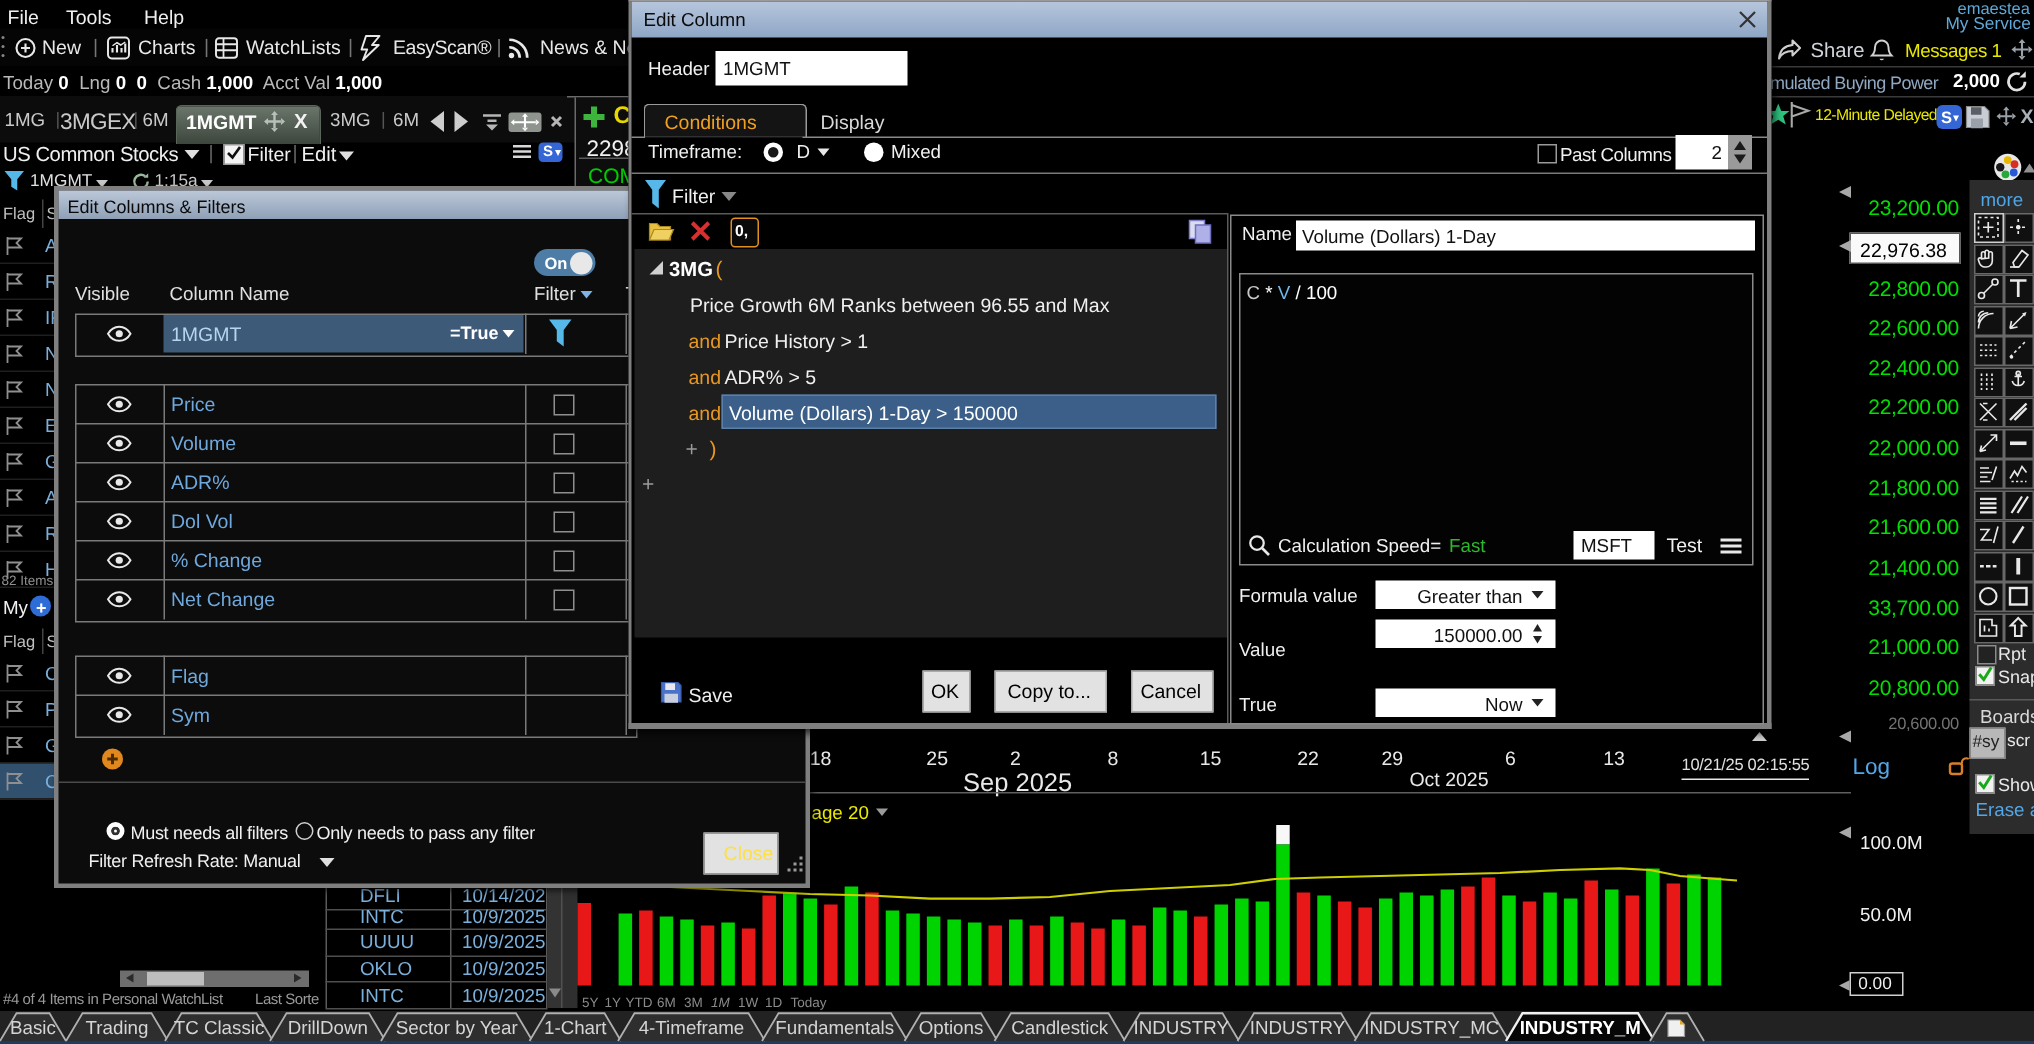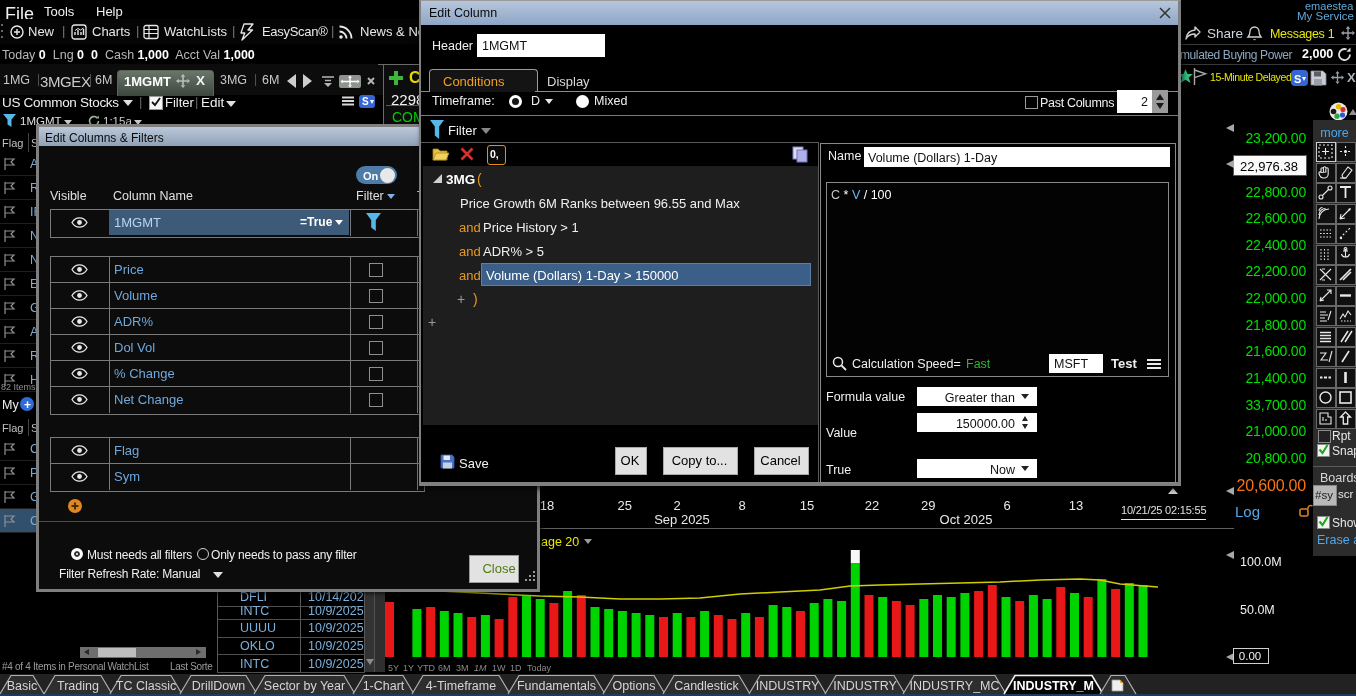--- a/index.html
+++ b/index.html
@@ -2,21 +2,21 @@
 <html><head><meta charset="utf-8">
 <style>
 html,body{margin:0;padding:0;background:#000;}
 #app{position:relative;width:1356px;height:696px;background:#000;overflow:hidden;
   font-family:"Liberation Sans",sans-serif;}
 .t{position:absolute;white-space:nowrap;line-height:1;}
 .ab{position:absolute;}
 svg{position:absolute;overflow:visible;}
 </style></head><body>
 <div id="app">
-<div class="t" style="left:5px;top:5px;font-size:18px;color:#f0f0f0;">File</div>
+<div class="t" style="left:5px;top:5px;font-size:13px;color:#f0f0f0;">File</div>
 <div class="t" style="left:44px;top:5px;font-size:13px;color:#f0f0f0;">Tools</div>
 <div class="t" style="left:96px;top:5px;font-size:13px;color:#f0f0f0;">Help</div>
 <div class="ab" style="left:0px;top:19px;width:419px;height:25px;background:#050505;border-bottom:1px solid #1a1a1a;"></div>
 <div class="ab" style="left:1px;top:24px;width:2px;height:2px;background:#888;border-radius:1px;"></div>
 <div class="ab" style="left:1px;top:30px;width:2px;height:2px;background:#888;border-radius:1px;"></div>
 <div class="ab" style="left:1px;top:36px;width:2px;height:2px;background:#888;border-radius:1px;"></div>
 <svg style="left:10px;top:25px" width="14" height="14" viewBox="0 0 14 14">
 <circle cx="7" cy="7" r="6" fill="none" stroke="#e8e8e8" stroke-width="1.4"></circle>
 <path d="M7 4v6M4 7h6" stroke="#e8e8e8" stroke-width="1.4"></path>
     </svg>
@@ -238,21 +238,21 @@
 <path d="M13 7.5A5.5 5.5 0 1 1 9.5 2.4" fill="none" stroke="#e0e0e0" stroke-width="1.8"></path>
 <path d="M13.5 0.5v4.2H9.3z" fill="#e0e0e0"></path>
     </svg>
 <div class="ab" style="left:1181px;top:64px;width:175px;height:1px;background:#3a3a3a;"></div>
 <svg style="left:1178px;top:69px" width="15" height="16" viewBox="0 0 15 16">
 <path d="M7.5 0l2 5h5.5L10.8 8.4 12.5 14 7.5 10.8 2.5 14l1.7-5.6L0 5h5.5z" fill="#2ec27e"></path>
     </svg>
 <svg style="left:1193px;top:68px" width="14" height="17" viewBox="0 0 14 17">
 <path d="M1.5 0v17M1.5 2l11 3.8-11 3.8" fill="none" stroke="#a8a8a8" stroke-width="1.4"></path>
     </svg>
-<div class="t" style="left:1210px;top:72px;font-size:10.5px;color:#e8e800;letter-spacing:-0.4px;">15-Minute Delayed</div>
+<div class="t" style="left:1210px;top:72px;font-size:10.5px;color:#e8e800;letter-spacing:-0.4px;">12-Minute Delayed</div>
 <div class="ab" style="left:1291px;top:70px;width:17px;height:16px;background:#3566d6;border-radius:4px;"></div>
 <div class="t" style="left:1294px;top:74px;font-size:11px;color:#fff;font-weight:bold;">S</div>
 <div class="ab" style="left:1302px;top:77px;width:0;height:0;border-left:2.5px solid transparent;border-right:2.5px solid transparent;border-top:4px solid #fff;"></div>
 <svg style="left:1310px;top:70px" width="16" height="16" viewBox="0 0 16 16">
 <path d="M1 1h12l3 3v11H1z" fill="#c8ccd4" stroke="#888" stroke-width="0.8"></path>
 <rect x="4" y="1.5" width="7" height="5" fill="#5a5e66"></rect>
 <rect x="4" y="9" width="8" height="6.5" fill="#9aa0aa"></rect>
     </svg>
 <svg style="left:1331px;top:71px" width="13" height="13" viewBox="0 0 14 14">
 <path d="M7 0l2.3 2.7H4.7zM7 14l2.3-2.7H4.7zM0 7l2.7-2.3v4.6zM14 7l-2.7-2.3v4.6zM6.3 2.5h1.4v9H6.3zM2.5 6.3h9v1.4h-9z" fill="#9aa0a8"></path>
@@ -272,38 +272,38 @@
 <div class="t" style="left:1216px;top:211.0px;width:90px;text-align:right;font-size:14px;color:#00e000;letter-spacing:-0.2px;">22,600.00</div>
 <div class="t" style="left:1216px;top:237.5px;width:90px;text-align:right;font-size:14px;color:#00e000;letter-spacing:-0.2px;">22,400.00</div>
 <div class="t" style="left:1216px;top:264.0px;width:90px;text-align:right;font-size:14px;color:#00e000;letter-spacing:-0.2px;">22,200.00</div>
 <div class="t" style="left:1216px;top:290.5px;width:90px;text-align:right;font-size:14px;color:#00e000;letter-spacing:-0.2px;">22,000.00</div>
 <div class="t" style="left:1216px;top:317.5px;width:90px;text-align:right;font-size:14px;color:#00e000;letter-spacing:-0.2px;">21,800.00</div>
 <div class="t" style="left:1216px;top:344.0px;width:90px;text-align:right;font-size:14px;color:#00e000;letter-spacing:-0.2px;">21,600.00</div>
 <div class="t" style="left:1216px;top:370.5px;width:90px;text-align:right;font-size:14px;color:#00e000;letter-spacing:-0.2px;">21,400.00</div>
 <div class="t" style="left:1216px;top:397.5px;width:90px;text-align:right;font-size:14px;color:#00e000;letter-spacing:-0.2px;">33,700.00</div>
 <div class="t" style="left:1216px;top:424.0px;width:90px;text-align:right;font-size:14px;color:#00e000;letter-spacing:-0.2px;">21,000.00</div>
 <div class="t" style="left:1216px;top:450.5px;width:90px;text-align:right;font-size:14px;color:#00e000;letter-spacing:-0.2px;">20,800.00</div>
-<div class="t" style="left:1216px;top:478.0px;width:90px;text-align:right;font-size:16px;color:#f97316;letter-spacing:-0.2px;">20,600.00</div>
+<div class="t" style="left:1216px;top:478.0px;width:90px;text-align:right;font-size:11px;color:#737373;letter-spacing:-0.2px;">20,600.00</div>
 <div class="ab" style="left:1233px;top:155px;width:72px;height:19px;background:#fafafa;border:1px solid #555;"></div>
 <div class="t" style="left:1236px;top:160px;width:66px;text-align:center;font-size:13px;color:#000;">22,976.38</div>
 <div class="ab" style="left:1226px;top:124px;width:0;height:0;border-top:4.5px solid transparent;border-bottom:4.5px solid transparent;border-right:8px solid #a8a8a8;"></div>
 <div class="ab" style="left:1226px;top:160px;width:0;height:0;border-top:4.5px solid transparent;border-bottom:4.5px solid transparent;border-right:8px solid #a8a8a8;"></div>
 <div class="ab" style="left:1226px;top:487px;width:0;height:0;border-top:4.5px solid transparent;border-bottom:4.5px solid transparent;border-right:8px solid #a8a8a8;"></div>
 <div class="ab" style="left:1226px;top:551px;width:0;height:0;border-top:4.5px solid transparent;border-bottom:4.5px solid transparent;border-right:8px solid #a8a8a8;"></div>
 <div class="ab" style="left:1226px;top:653px;width:0;height:0;border-top:4.5px solid transparent;border-bottom:4.5px solid transparent;border-right:8px solid #a8a8a8;"></div>
 <div class="t" style="left:527px;top:499px;width:40px;text-align:center;font-size:13px;color:#e8e8e8;">18</div>
 <div class="t" style="left:592px;top:499px;width:40px;text-align:right;font-size:13px;color:#e8e8e8;">25</div>
 <div class="t" style="left:657px;top:499px;width:40px;text-align:center;font-size:13px;color:#e8e8e8;">2</div>
 <div class="t" style="left:722px;top:499px;width:40px;text-align:center;font-size:13px;color:#e8e8e8;">8</div>
 <div class="t" style="left:787px;top:499px;width:40px;text-align:center;font-size:13px;color:#e8e8e8;">15</div>
 <div class="t" style="left:852px;top:499px;width:40px;text-align:center;font-size:13px;color:#e8e8e8;">22</div>
 <div class="t" style="left:921px;top:499px;width:40px;font-size:13px;color:#e8e8e8;">29</div>
 <div class="t" style="left:987px;top:499px;width:40px;text-align:center;font-size:13px;color:#e8e8e8;">6</div>
 <div class="t" style="left:1056px;top:499px;width:40px;text-align:center;font-size:13px;color:#e8e8e8;">13</div>
-<div class="t" style="left:642px;top:513px;width:80px;text-align:center;font-size:13px;color:#e8e8e8;">Sep 2025</div>
+<div class="t" style="left:642px;top:513px;width:80px;font-size:17px;color:#e8e8e8;">Sep 2025</div>
 <div class="t" style="left:926px;top:513px;width:80px;text-align:center;font-size:13px;color:#e8e8e8;">Oct 2025</div>
 <div class="t" style="left:1121px;top:505px;font-size:11px;color:#e0e0e0;border-bottom:1px solid #e8e8e8;padding-bottom:3px;letter-spacing:-0.2px;">10/21/25 02:15:55</div>
 <div class="ab" style="left:1168px;top:488px;width:0;height:0;border-left:5px solid transparent;border-right:5px solid transparent;border-bottom:6px solid #cfcfcf;"></div>
 <div class="ab" style="left:384px;top:528px;width:850px;height:1px;background:#5f5f5f;"></div>
 <div class="t" style="left:541px;top:536px;font-size:12.5px;color:#e8e800;">age 20</div>
 <div class="ab" style="left:584px;top:539px;width:0;height:0;border-left:4.5px solid transparent;border-right:4.5px solid transparent;border-top:5.5px solid #9a9a9a;"></div>
 <svg style="left:0;top:0" width="1356" height="696" viewBox="0 0 1356 696">
 <rect x="385.0" y="602.0" width="9" height="55" fill="#e81818"></rect>
 <rect x="412.4" y="609.0" width="9" height="48" fill="#00d400"></rect>
 <rect x="426.1" y="607.0" width="9" height="50" fill="#e81818"></rect>
@@ -656,21 +656,21 @@
         <path d="M7 3.5v7M3.5 7h7" stroke="#4a2c00" stroke-width="2"></path>
       </svg>
 <div class="ab" style="left:0px;top:394px;width:498px;height:1px;background:#4a4a4a;"></div>
 <div class="ab" style="left:32px;top:421px;width:6px;height:6px;border:3px solid #fff;border-radius:7px;background:#fff;box-shadow:inset 0 0 0 2px #333;"></div>
 <div class="t" style="left:48px;top:422px;font-size:12px;color:#f0f0f0;letter-spacing:-0.2px;">Must needs all filters</div>
 <div class="ab" style="left:158px;top:421px;width:10px;height:10px;border:1.5px solid #d0d0d0;border-radius:7px;"></div>
 <div class="t" style="left:172px;top:422px;font-size:12px;color:#f0f0f0;letter-spacing:-0.2px;">Only needs to pass any filter</div>
 <div class="t" style="left:20px;top:441px;font-size:12px;color:#f0f0f0;letter-spacing:-0.2px;">Filter Refresh Rate: Manual</div>
 <div class="ab" style="left:174px;top:445px;width:0;height:0;border-left:5px solid transparent;border-right:5px solid transparent;border-top:6px solid #e0e0e0;"></div>
 <div class="ab" style="left:430px;top:428px;width:48px;height:26px;background:#e2e2e2;border:1px solid #999;"></div>
-<div class="t" style="left:430px;top:435px;width:60px;text-align:center;font-size:13px;color:#4d7c0f;">Close</div>
+<div class="t" style="left:430px;top:435px;width:60px;text-align:center;font-size:13px;color:#fde047;">Close</div>
 <div class="ab" style="left:486px;top:452px;width:2px;height:2px;background:#9a9a9a;"></div>
 <div class="ab" style="left:490px;top:452px;width:2px;height:2px;background:#9a9a9a;"></div>
 <div class="ab" style="left:490px;top:448px;width:2px;height:2px;background:#9a9a9a;"></div>
 <div class="ab" style="left:494px;top:452px;width:2px;height:2px;background:#9a9a9a;"></div>
 <div class="ab" style="left:494px;top:448px;width:2px;height:2px;background:#9a9a9a;"></div>
 <div class="ab" style="left:494px;top:444px;width:2px;height:2px;background:#9a9a9a;"></div>
 </div>
 <div class="ab" style="left:419px;top:0;width:757px;height:481px;border:2px solid #7f7f7f;border-top:1px solid #9a9a9a;border-bottom:4px solid #7f7f7f;border-right:3px solid #7f7f7f;background:#000;box-shadow:2px 3px 5px rgba(0,0,0,0.7);">
 <div class="ab" style="left:0;top:0;width:757px;height:24px;background:linear-gradient(#b7c6dc,#8ea6c6);"></div>
 <div class="t" style="left:8px;top:6px;font-size:12.5px;color:#0a0a0a;">Edit Column</div>
@@ -753,21 +753,21 @@
 <div class="ab" style="left:405px;top:181px;width:341px;height:193px;background:#030303;border:1px solid #8a8a8a;"></div>
 <div class="t" style="left:410px;top:188px;font-size:12.5px;color:#e8e8e8;"><span style="color:#c8c8c8">C</span> <span style="color:#fff">*</span> <span style="color:#6fb8e8">V</span> <span style="color:#fff">/ 100</span></div>
 <svg style="left:411px;top:355px" width="15" height="15" viewBox="0 0 15 15">
         <circle cx="6" cy="6" r="4.5" fill="none" stroke="#e8e8e8" stroke-width="1.5"></circle>
         <path d="M9.5 9.5L14 14" stroke="#e8e8e8" stroke-width="1.8"></path>
       </svg>
 <div class="t" style="left:431px;top:357px;font-size:12.5px;color:#f0f0f0;">Calculation Speed=</div>
 <div class="t" style="left:545px;top:357px;font-size:12.5px;color:#2eb82e;">Fast</div>
 <div class="ab" style="left:628px;top:353px;width:54px;height:19px;background:#fff;"></div>
 <div class="t" style="left:633px;top:357px;font-size:12.5px;color:#111;">MSFT</div>
-<div class="t" style="left:690px;top:356px;font-size:13px;color:#f0f0f0;font-weight:bold;">Test</div>
+<div class="t" style="left:690px;top:356px;font-size:13px;color:#f0f0f0;">Test</div>
 <svg style="left:725px;top:357px" width="16" height="12" viewBox="0 0 16 12">
         <path d="M1 2h14M1 6h14M1 10h14" stroke="#e8e8e8" stroke-width="2"></path>
       </svg>
 <div class="t" style="left:405px;top:390px;font-size:12.5px;color:#f0f0f0;">Formula value</div>
 <div class="ab" style="left:496px;top:386px;width:120px;height:19px;background:#fff;"></div>
 <div class="t" style="left:496px;top:391px;width:98px;text-align:right;font-size:12.5px;color:#111;">Greater than</div>
 <div class="ab" style="left:600px;top:393px;width:0;height:0;border-left:4.5px solid transparent;border-right:4.5px solid transparent;border-top:5.5px solid #222;"></div>
 <div class="t" style="left:405px;top:426px;font-size:12.5px;color:#f0f0f0;">Value</div>
 <div class="ab" style="left:496px;top:412px;width:120px;height:19px;background:#fff;"></div>
 <div class="t" style="left:496px;top:417px;width:98px;text-align:right;font-size:12.5px;color:#111;">150000.00</div>

